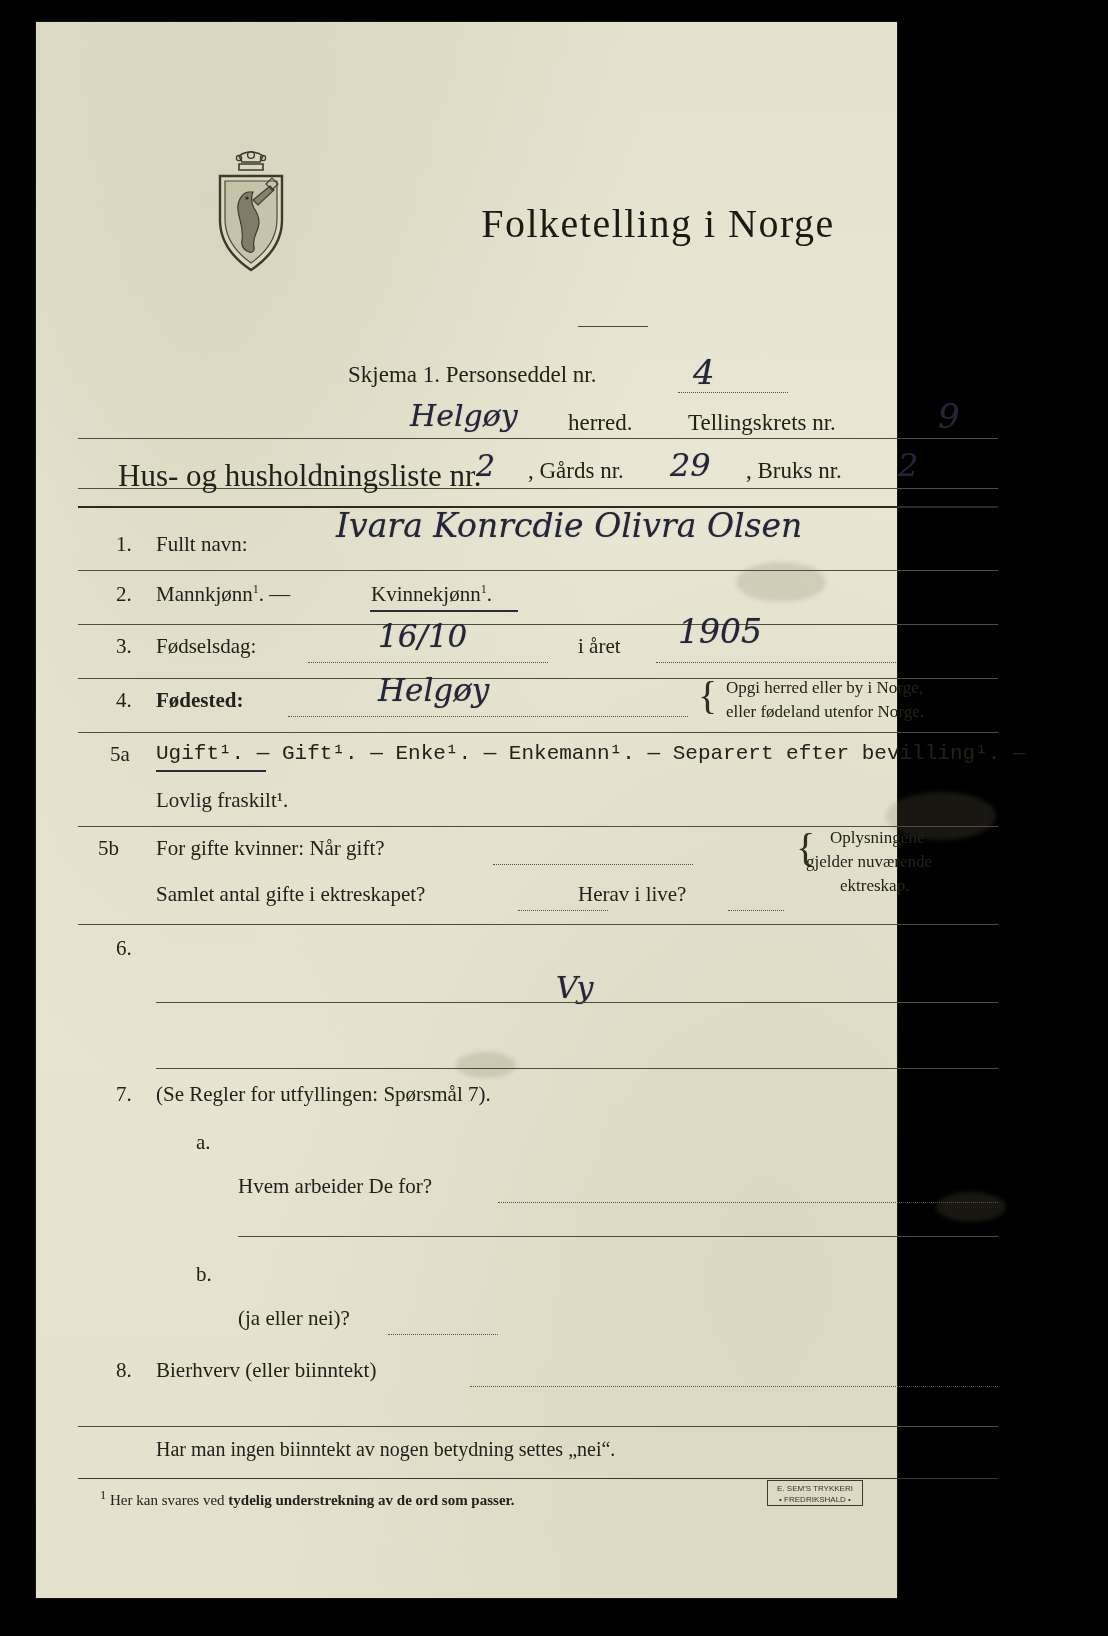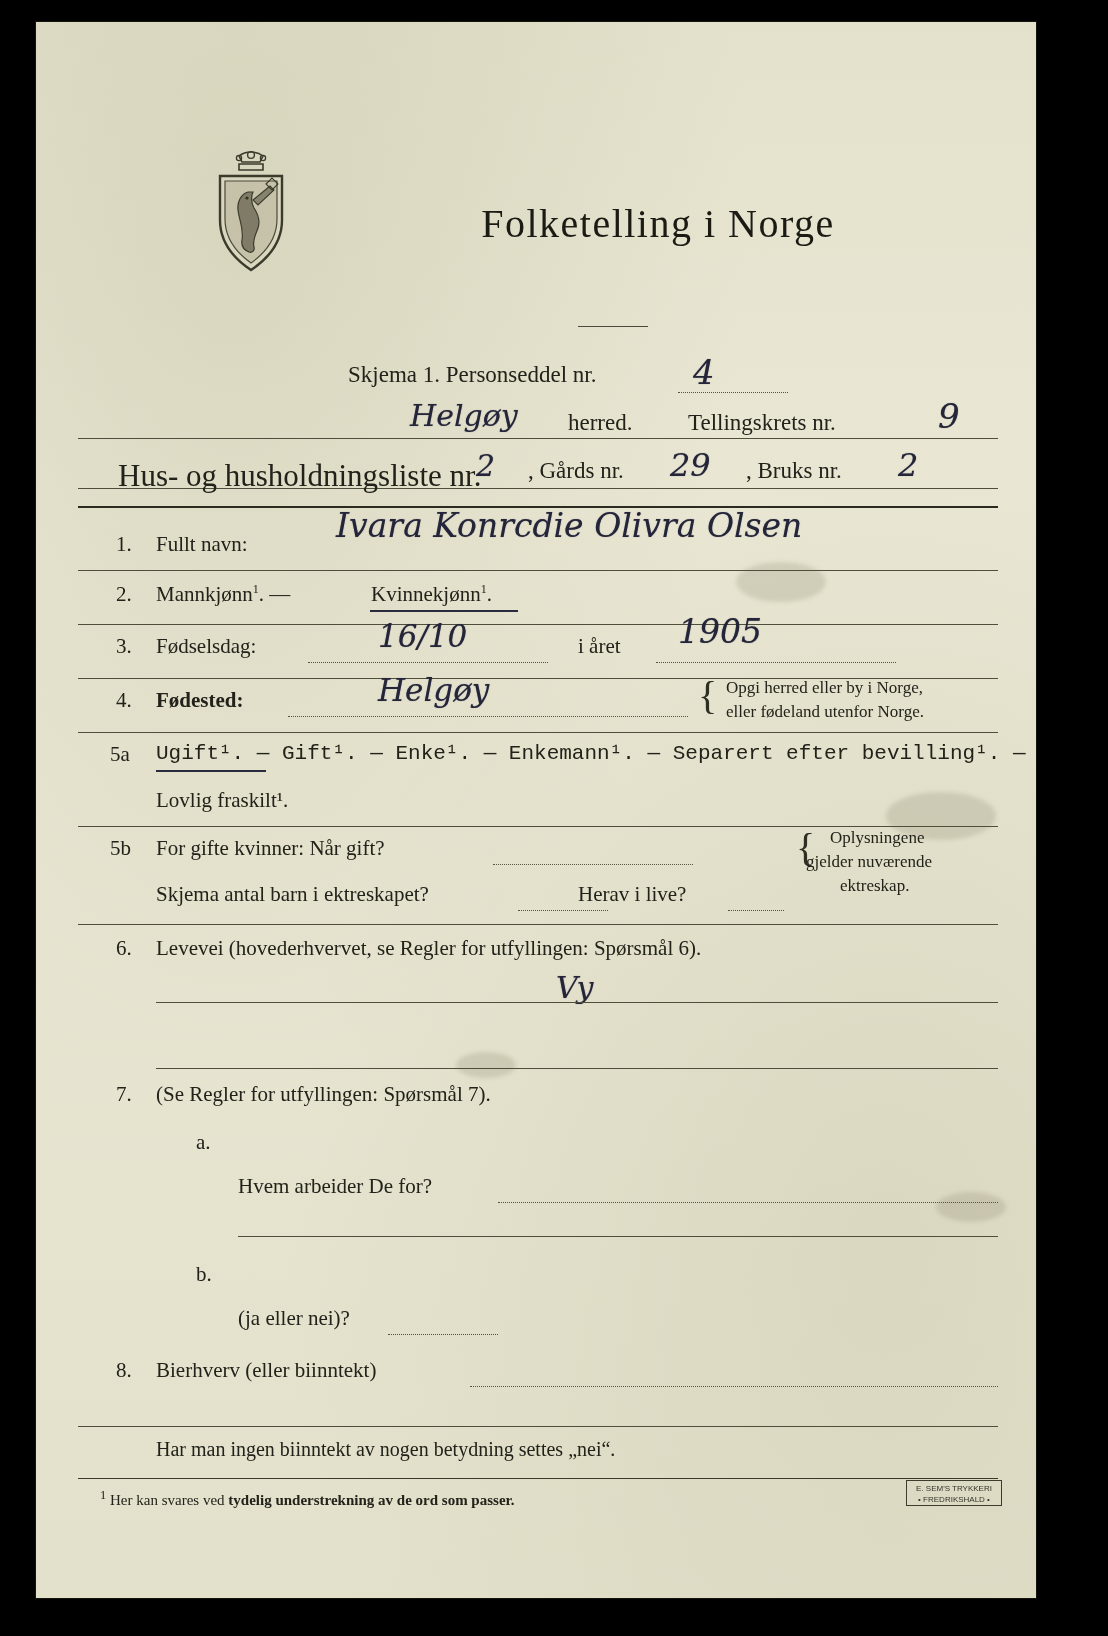--- a/index.html
+++ b/index.html
@@ -10,21 +10,21 @@
   body {
     width: 1108px;
     height: 1636px;
     font-family: "Liberation Serif", serif;
     overflow: hidden;
   }
   .page {
     position: absolute;
     left: 36px;
     top: 22px;
-    width: 1000px;
+    width: 861px;
     height: 1576px;
     background: #e9e7d3;
     box-shadow: 0 0 0 1px #15150f;
   }
   .paper-noise {
     position: absolute;
     inset: 0;
     background:
       radial-gradient(ellipse at 20% 12%, rgba(205,202,176,0.55), rgba(233,231,211,0) 45%),
       radial-gradient(ellipse at 85% 78%, rgba(205,202,176,0.45), rgba(233,231,211,0) 50%),
@@ -240,35 +240,34 @@
     <div class="lbl small" style="left:648px; top:638px;">Opgi herred eller by i Norge,</div>
     <div class="lbl small" style="left:648px; top:662px;">eller fødeland utenfor Norge.</div>
     <div class="line" style="left:0px; top:692px; width:920px;"></div>
 
     <div class="num" style="left:32px; top:702px;">5a</div>
     <div class="lbl" style="left:78px; top:702px;font-family:Liberation Mono, monospace;">Ugift¹. — Gift¹. — Enke¹. — Enkemann¹. — Separert efter bevilling¹. —</div>
     <div class="underlinehw" style="left:78px; top:730px; width:110px;"></div>
     <div class="lbl" style="left:78px; top:748px;">Lovlig fraskilt¹.</div>
     <div class="line" style="left:0px; top:786px; width:920px;"></div>
 
-    <div class="num" style="left:32px; top:796px;">5b</div>
+    <div class="num" style="left:20px; top:796px;">5b</div>
     <div class="lbl" style="left:78px; top:796px;">For gifte kvinner:  Når gift?</div>
     <div class="dots" style="left:415px; top:824px; width:200px;"></div>
     <div class="brace" style="left:718px; top:784px;">{</div>
     <div class="lbl small" style="left:752px; top:788px;">Oplysningene</div>
     <div class="lbl small" style="left:728px; top:812px;">gjelder nuværende</div>
     <div class="lbl small" style="left:762px; top:836px;">ektreskap.</div>
-    <div class="lbl" style="left:78px; top:842px;">Skjema antal barn i ektreskapet?</div>
+    <div class="lbl" style="left:78px; top:842px;">Samlet antal gifte i ektreskapet?</div>
     <div class="dots" style="left:440px; top:870px; width:90px;"></div>
     <div class="lbl" style="left:500px; top:842px;">Herav i live?</div>
     <div class="dots" style="left:650px; top:870px; width:56px;"></div>
     <div class="line" style="left:0px; top:884px; width:920px;"></div>
 
     <div class="num" style="left:38px; top:896px;">6.</div>
-    <div class="lbl" style="left:78px; top:896px;">Levevei (hovederhvervet, se Regler for utfyllingen: Spørsmål 6).</div>
     <div class="hw ink" style="left:478px; top:930px; font-size:30px;">Vy</div>
     <div class="line" style="left:78px; top:962px; width:842px;"></div>
     <div class="line" style="left:78px; top:1028px; width:842px;"></div>
 
     <div class="num" style="left:38px; top:1042px;">7.</div>
     <div class="lbl" style="left:78px; top:1042px;">(Se Regler for utfyllingen:   Spørsmål 7).</div>
 
     <div class="lbl" style="left:118px; top:1090px;">a.</div>
     <div class="lbl" style="left:160px; top:1134px;">Hvem arbeider De for?</div>
     <div class="dots" style="left:420px; top:1162px; width:500px;"></div>

